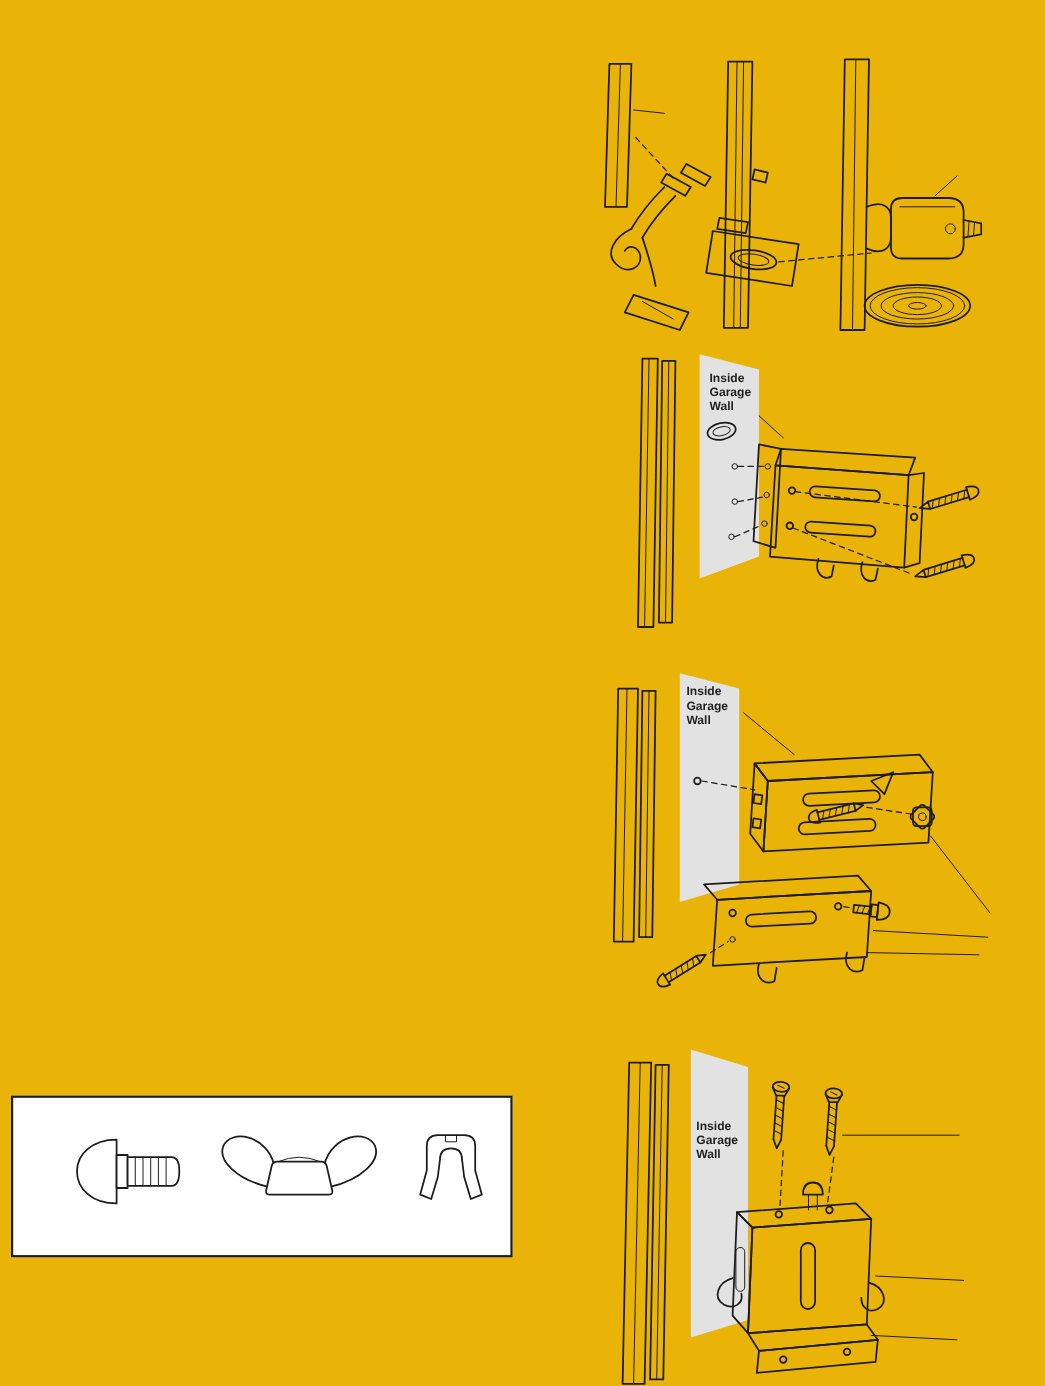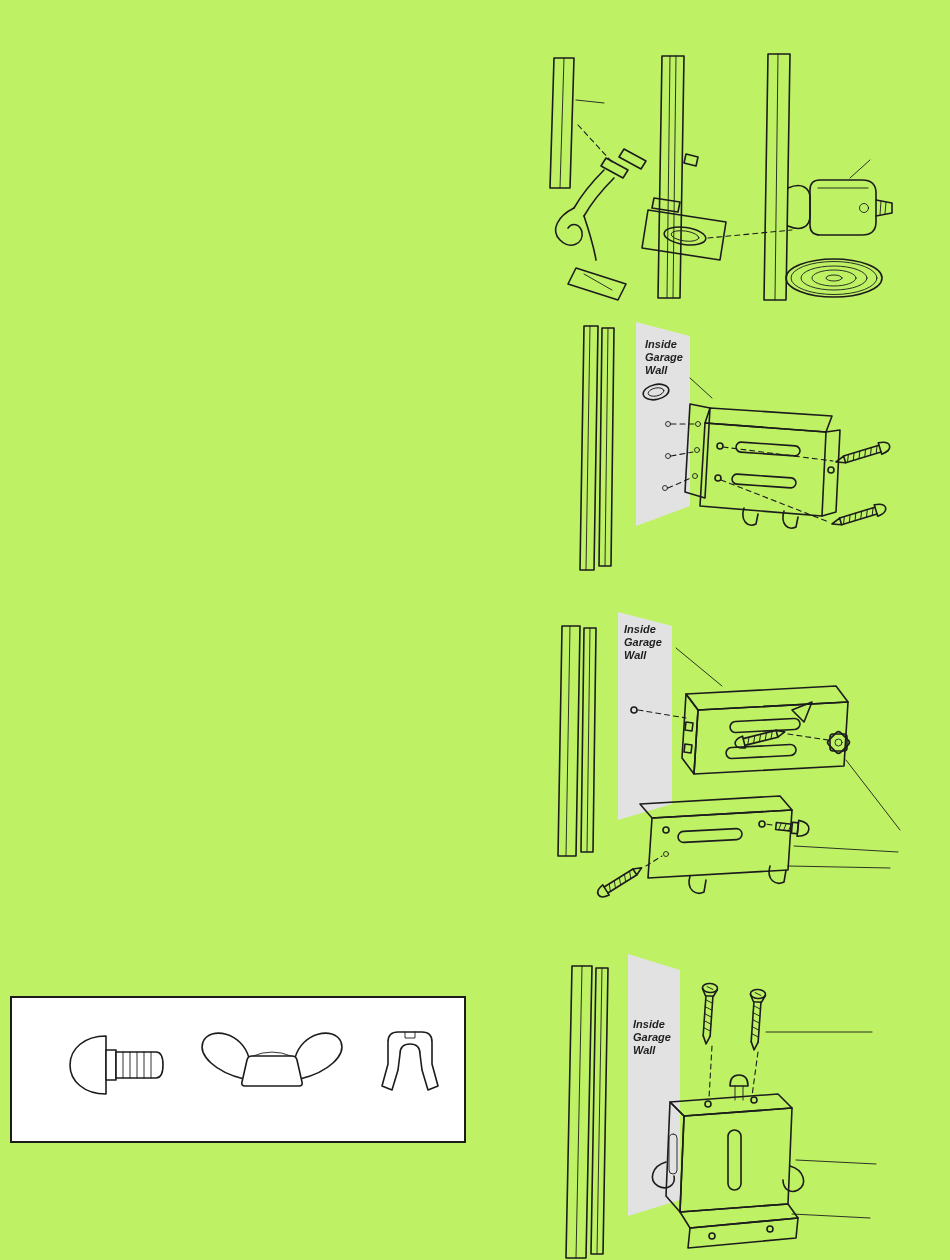--- a/index.html
+++ b/index.html
@@ -1,18 +1,18 @@
 <!DOCTYPE html>
 <html><head>
 <meta charset="utf-8">
 <style>
   html,body{margin:0;padding:0;background:#fff;}
   .page{
-    position:relative;width:950px;height:1260px;background:#bef264;
-    font-family:"Liberation Sans", sans-serif;overflow:hidden;font-style:italic;
+    position:relative;width:950px;height:1260px;background:#eab308;
+    font-family:"Liberation Sans", sans-serif;overflow:hidden;
   }
   .fig{position:absolute;}
   .ln{fill:none;stroke:#1c1c1c;stroke-width:1.6;stroke-linecap:round;stroke-linejoin:round;}
   .thin{fill:none;stroke:#1c1c1c;stroke-width:0.9;stroke-linecap:round;}
   .dash{fill:none;stroke:#1c1c1c;stroke-width:1.1;stroke-dasharray:5 4;stroke-linecap:round;}
   .wall{fill:#e2e2e2;stroke:none;}
   .wh{fill:#ffffff;stroke:#1c1c1c;stroke-width:1.6;stroke-linejoin:round;}
   .wall-label{
     position:absolute;font-weight:bold;font-size:11px;line-height:1.18;
     color:#1f1f1f;white-space:pre-line;

